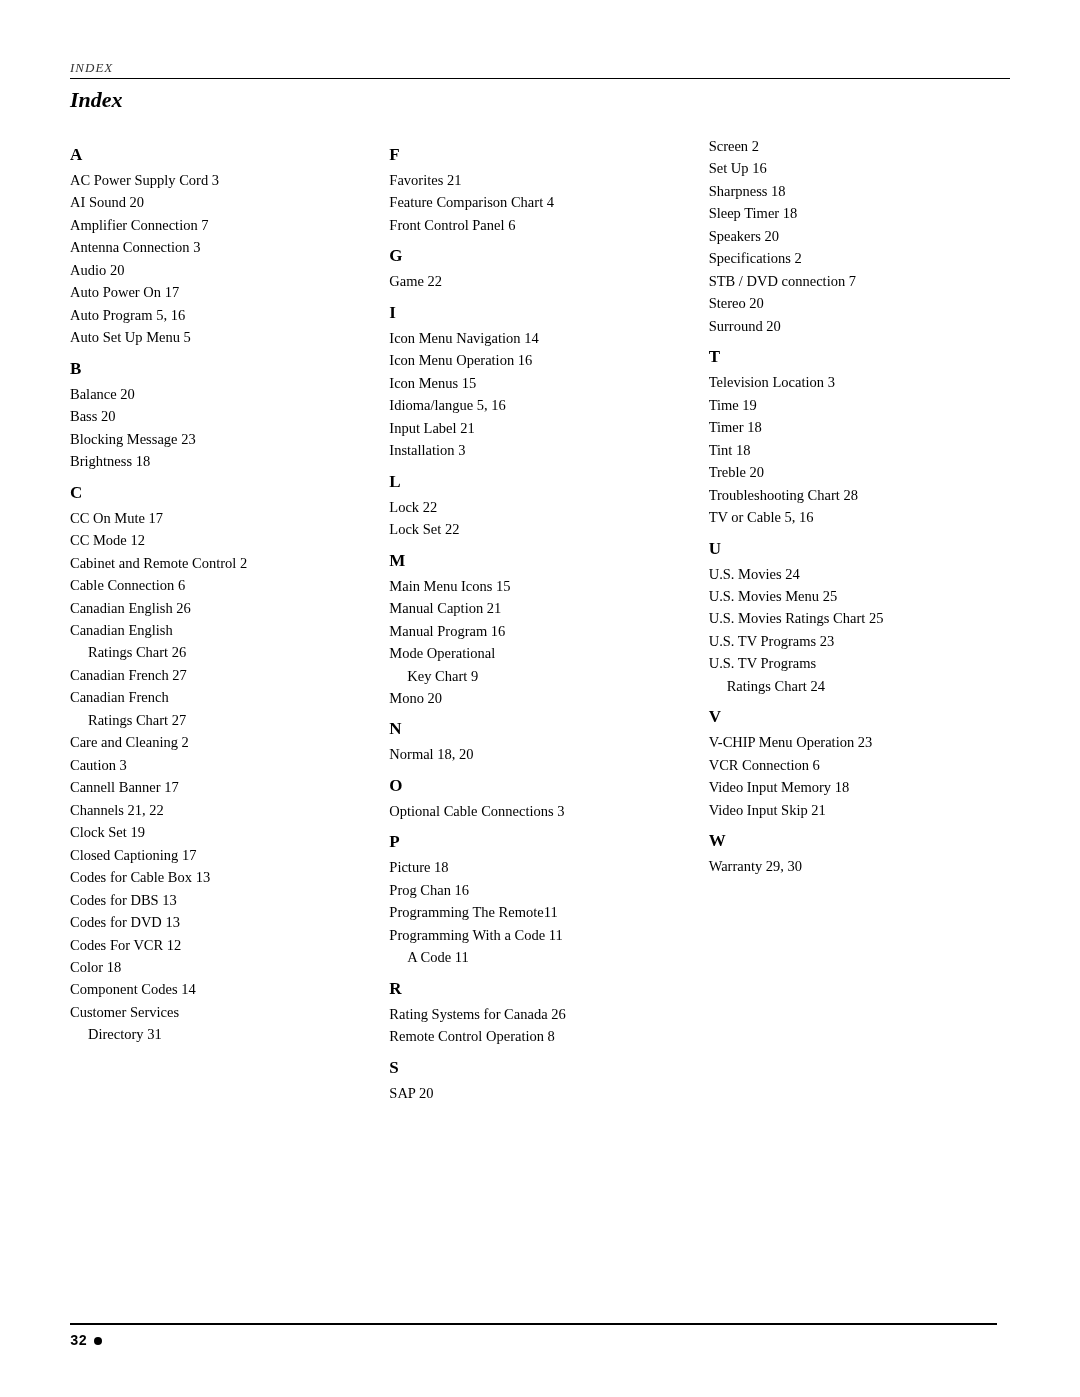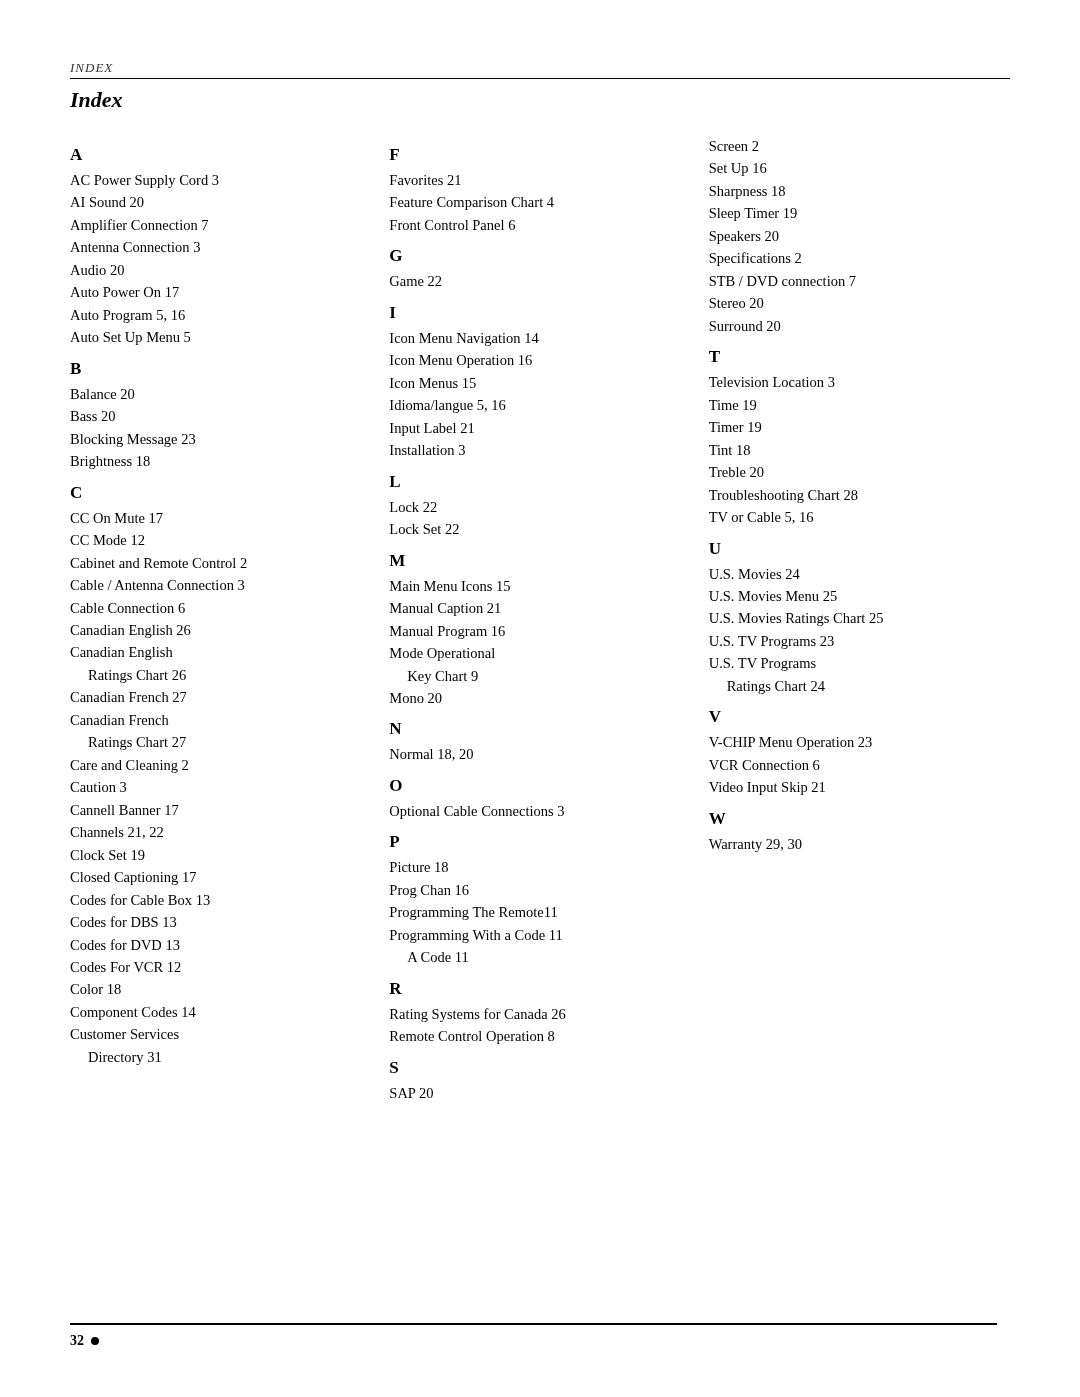--- a/index.html
+++ b/index.html
@@ -64,20 +64,21 @@
       font-size: 14.5px;
       line-height: 1.55;
       display: block;
       padding-left: 18px;
     }
     .bottom-bar {
       position: absolute;
       bottom: 48px;
       left: 70px;
       right: 83px;
+      font-family: Liberation Mono, monospace;
     }
     .bottom-rule {
       border: none;
       border-top: 2px solid #000;
       margin-bottom: 8px;
     }
     .page-number {
       font-size: 14px;
       font-weight: bold;
       display: flex;
@@ -114,21 +115,20 @@
         <span class="entry">Auto Set Up Menu 5</span>
         <span class="section-letter">B</span>
         <span class="entry">Balance 20</span>
         <span class="entry">Bass 20</span>
         <span class="entry">Blocking Message 23</span>
         <span class="entry">Brightness 18</span>
         <span class="section-letter">C</span>
         <span class="entry">CC On Mute 17</span>
         <span class="entry">CC Mode 12</span>
         <span class="entry">Cabinet and Remote Control 2</span>
-        <span class="entry">Cable / Antenna Connection 3</span>
         <span class="entry">Cable Connection 6</span>
         <span class="entry">Canadian English 26</span>
         <span class="entry">Canadian English</span>
         <span class="entry-indent">Ratings Chart 26</span>
         <span class="entry">Canadian French 27</span>
         <span class="entry">Canadian French</span>
         <span class="entry-indent">Ratings Chart 27</span>
         <span class="entry">Care and Cleaning 2</span>
         <span class="entry">Caution 3</span>
         <span class="entry">Cannell Banner 17</span>
@@ -183,44 +183,45 @@
         <span class="entry">Rating Systems for Canada 26</span>
         <span class="entry">Remote Control Operation 8</span>
         <span class="section-letter">S</span>
         <span class="entry">SAP 20</span>
       </div>
 
     <div class="col" id="col3">
         <span class="entry">Screen 2</span>
         <span class="entry">Set Up 16</span>
         <span class="entry">Sharpness 18</span>
-        <span class="entry">Sleep Timer 19</span>
+        <span class="entry">Sleep Timer 18</span>
         <span class="entry">Speakers 20</span>
         <span class="entry">Specifications 2</span>
         <span class="entry">STB / DVD connection 7</span>
         <span class="entry">Stereo 20</span>
         <span class="entry">Surround 20</span>
         <span class="section-letter">T</span>
         <span class="entry">Television Location 3</span>
         <span class="entry">Time 19</span>
-        <span class="entry">Timer 19</span>
+        <span class="entry">Timer 18</span>
         <span class="entry">Tint 18</span>
         <span class="entry">Treble 20</span>
         <span class="entry">Troubleshooting Chart 28</span>
         <span class="entry">TV or Cable 5, 16</span>
         <span class="section-letter">U</span>
         <span class="entry">U.S. Movies 24</span>
         <span class="entry">U.S. Movies Menu 25</span>
         <span class="entry">U.S. Movies Ratings Chart 25</span>
         <span class="entry">U.S. TV Programs 23</span>
         <span class="entry">U.S. TV Programs</span>
         <span class="entry-indent">Ratings Chart 24</span>
         <span class="section-letter">V</span>
         <span class="entry">V-CHIP Menu Operation 23</span>
         <span class="entry">VCR Connection 6</span>
+        <span class="entry">Video Input Memory 18</span>
         <span class="entry">Video Input Skip 21</span>
         <span class="section-letter">W</span>
         <span class="entry">Warranty 29, 30</span>
       </div>
   </div>
 
   <div class="bottom-bar">
     <hr class="bottom-rule">
     <div class="page-number">
       <span>32</span>

